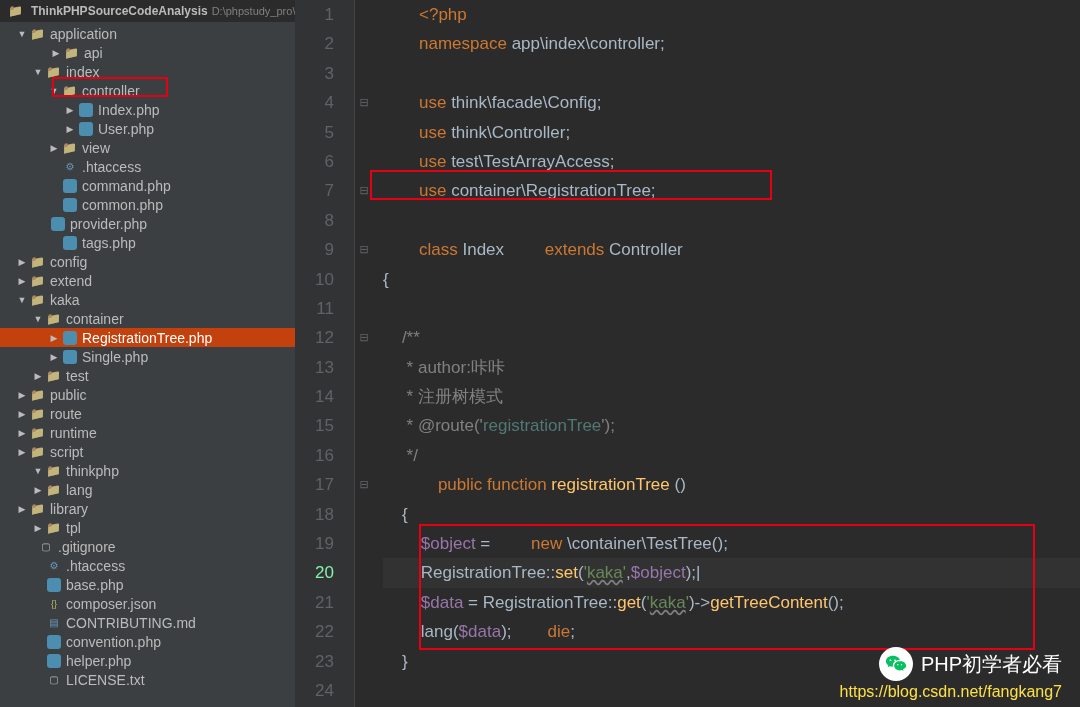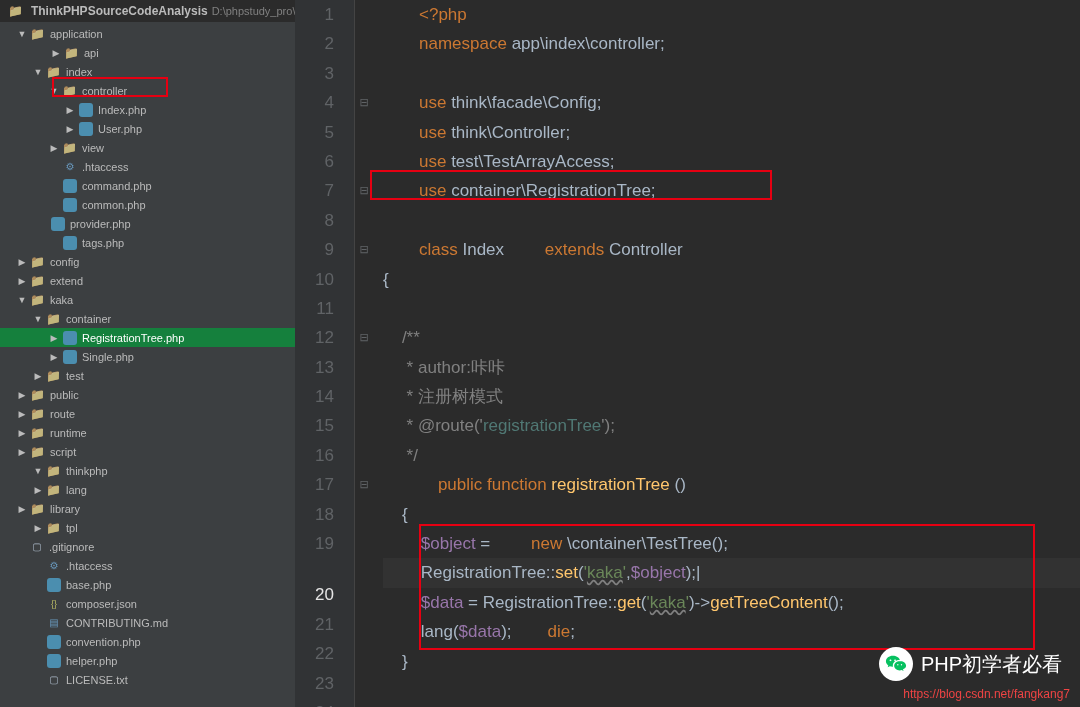--- a/index.html
+++ b/index.html
@@ -3,59 +3,59 @@
 <meta charset="utf-8">
 <style>
 * { margin: 0; padding: 0; box-sizing: border-box; font-family: 'Segoe UI', 'Microsoft YaHei', sans-serif; }
 body { background: #2b2b2b; color: #a9b7c6; width: 1080px; height: 707px; overflow: hidden; display: flex; }
 .sidebar { width: 295px; background: #3c3f41; overflow: hidden; font-size: 13px; }
 .project-root { background: #2b2b2b; padding: 3px 6px; display: flex; align-items: center; gap: 4px; }
 .project-root .name { color: #bbbbbb; font-weight: bold; font-size: 12px; }
 .project-root .path { color: #808080; font-size: 11px; }
 .tree { padding: 2px 0; }
 .tree-item { display: flex; align-items: center; height: 19px; padding-right: 4px; cursor: pointer; white-space: nowrap; }
-.tree-item.selected { background: #15803d; color: #fff; text-align: center; }
+.tree-item.selected { background: #c2410c; color: #fff; text-align: center; }
 .arrow { width: 12px; font-size: 9px; color: #bbbbbb; display: inline-flex; justify-content: center; }
 .arrow.open::before { content: "▼"; }
 .arrow.closed::before { content: "▶"; }
 .arrow.none { visibility: hidden; }
 .tree-icon { width: 16px; height: 16px; margin: 0 4px 0 2px; display: inline-flex; align-items: center; justify-content: center; font-size: 10px; }
 .ic-folder { color: #87939A; }
 .ic-folder::before { content: "📁"; font-size: 12px; filter: grayscale(0.4) brightness(0.8); }
 .ic-php { background: #4b8eaf; border-radius: 3px; width: 14px; height: 14px; }
 .ic-json { color: #bbbb66; }
 .ic-json::before { content: "{}"; font-size:9px;}
 .ic-md { color:#6897bb;}
 .ic-md::before{content:"▤";}
 .ic-txt::before{content:"▢"; color:#a9b7c6;}
 .ic-gen { color: #6897bb; }
-.tree-label { color: #bbbbbb; font-size: 11px; }
+.tree-label { color: #bbbbbb; font-size: 14px; }
 .tree-item.selected .tree-label { color: #fff; }
 .editor { flex: 1; background: #2b2b2b; display: flex; font-family: 'JetBrains Mono','Consolas',monospace; font-size: 17px; position: relative; }
 .gutter { background: #313335; color: #606366; width: 60px; text-align: right; padding: 0 20px 0 0; user-select: none; border-right: 1px solid #444; }
 .gutter .ln { height: 29.4px; line-height: 29.4px; }
-.gutter .ln.active { color:#e5e5e5;margin-top:22px; }
+.gutter .ln.active { color:#86efac; }
 .fold-col { width: 18px; background:#2b2b2b; }
 .fold-col .fold { height: 29.4px; line-height: 29.4px; text-align: center; color:#606366; font-size:11px; }
 .code { flex: 1; position: relative; padding-left: 10px; }
 .code .line { height: 29.4px; line-height: 29.4px; white-space: pre; }
 .code .line.active { background:#323232; }
 .kw { color:#cc7832;margin-left:36px; }
 .fn { color:#ffc66d; }
 .var { color:#9876aa; }
 .str { color:#6a8759; }
 .cmt { color:#808080; }
 .con { color:#507874; }
 .pl { color:#a9b7c6; }
 .u { text-decoration: wavy underline #808080; text-decoration-skip-ink: none; }
 .highlight-box { position: absolute; border: 2px solid #e60012; pointer-events: none; }
 .watermark { position: absolute; right: 18px; bottom: 26px; color: #fff; font-size: 20px; display:flex; align-items:center; gap:8px; }
 .wm-icon { width:34px; height:34px; background:#fff; border-radius:50%; display:flex; align-items:center; justify-content:center; }
 .wm-icon svg { width:22px; height:22px; }
-.blog-url { position:absolute; right:10px; bottom:6px; color:#ef4444; font-size:12px; }
+.blog-url { position:absolute; right:18px; bottom:6px; color:#fde047; font-size:16px; }
 </style>
 </head>
 <body>
 
 <div class="sidebar">
   <div class="project-root">
     <span class="tree-icon ic-folder"></span>
     <span class="name">ThinkPHPSourceCodeAnalysis</span>
     <span class="path">D:\phpstudy_pro\W</span>
   </div>
@@ -204,21 +204,21 @@
     <div class="tree-item" style="padding-left:16px">
         <span class="arrow closed"></span>
         <span class="tree-icon ic-folder"></span>
         <span class="tree-label">library</span>
       </div>
     <div class="tree-item" style="padding-left:32px">
         <span class="arrow closed"></span>
         <span class="tree-icon ic-folder"></span>
         <span class="tree-label">tpl</span>
       </div>
-    <div class="tree-item" style="padding-left:15px">
+    <div class="tree-item" style="padding-left:24px">
         <span class="arrow none"></span>
         <span class="tree-icon ic-txt"></span>
         <span class="tree-label">.gitignore</span>
       </div>
     <div class="tree-item" style="padding-left:32px">
         <span class="arrow none"></span>
         <span class="tree-icon ic-gen">⚙</span>
         <span class="tree-label">.htaccess</span>
       </div>
     <div class="tree-item" style="padding-left:32px">

